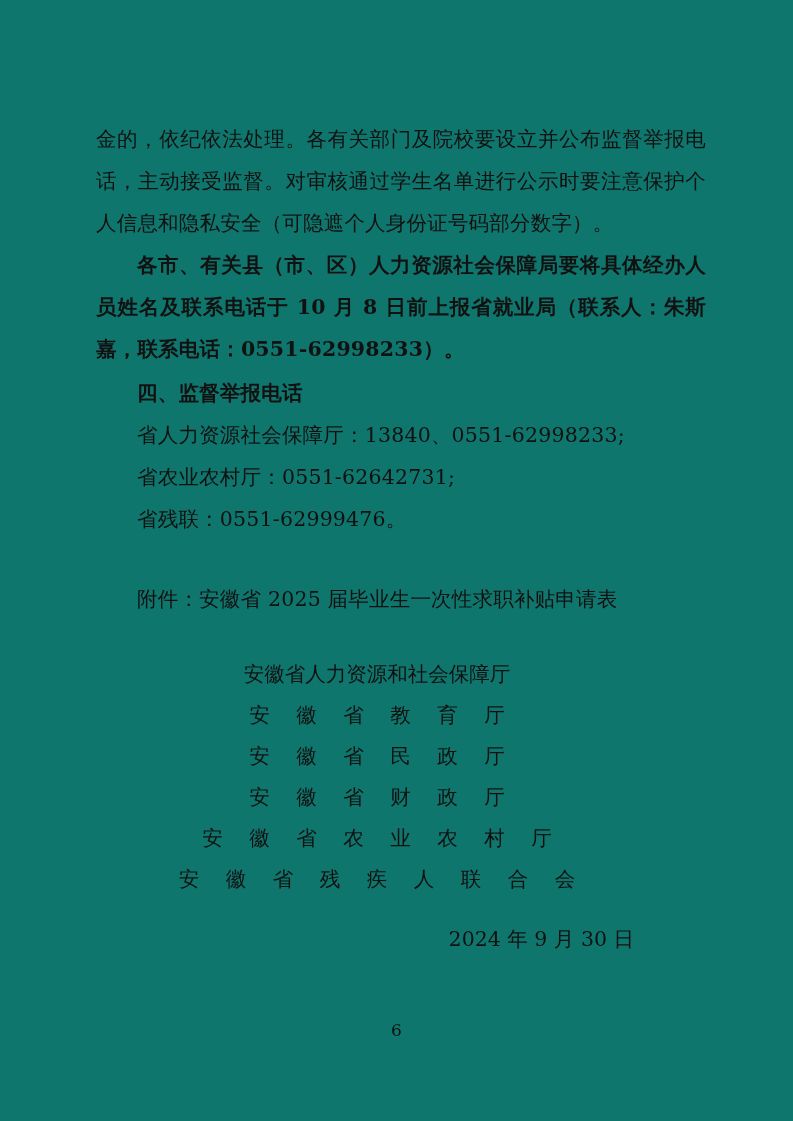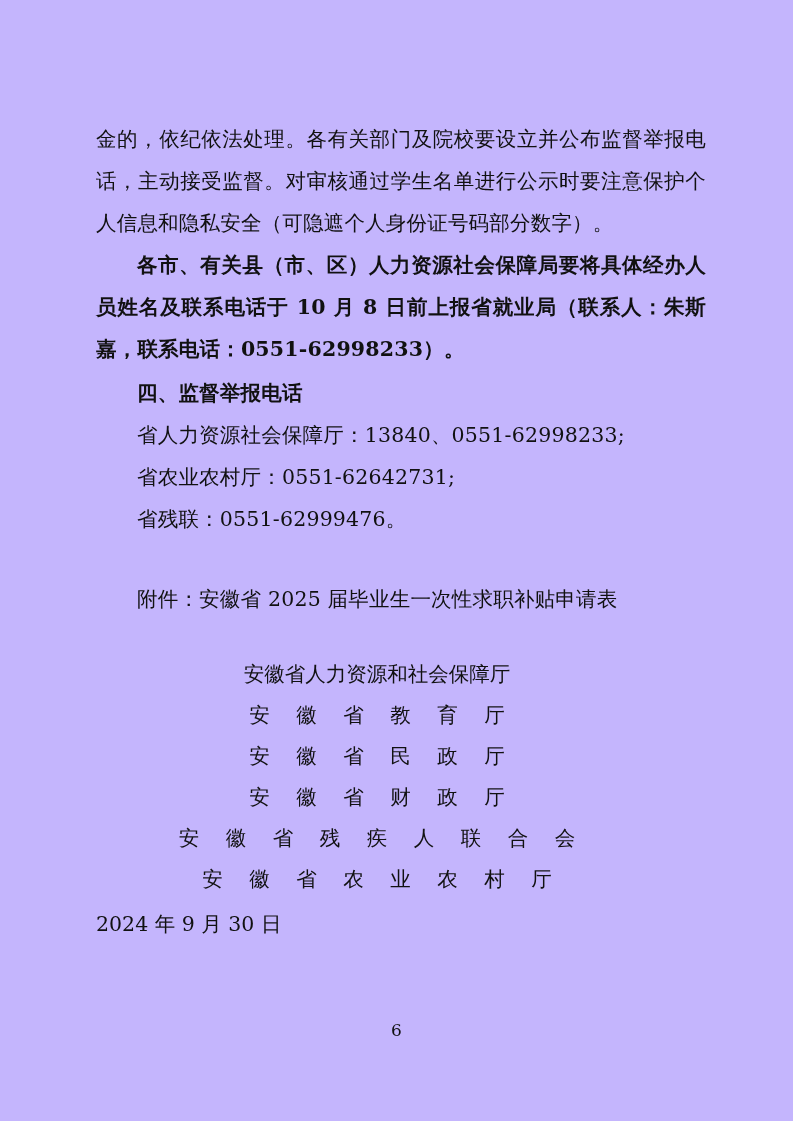--- a/index.html
+++ b/index.html
@@ -14,21 +14,21 @@
     color: #111111;
     position: relative;
     overflow: hidden;
   }
   .page {
     position: absolute;
     left: 0;
     top: 0;
     width: 793px;
     height: 1121px;
-    background: #c4b5fd;
+    background: #0f766e;
   }
   .content {
     position: absolute;
     left: 96px;
     top: 118px;
     width: 610px;
   }
   p {
     margin: 0;
     font-size: 20.5px;
@@ -66,22 +66,23 @@
     line-height: 41px;
     white-space: pre;
   }
   .sign-spread {
     letter-spacing: 10px;
     padding-left: 10px;
   }
   .dateline {
     font-size: 20.5px;
     line-height: 41px;
+    text-align: right;
     padding-right: 72px;
-    margin-top: 4px;
+    margin-top: 19px;
   }
   .pagenum {
     position: absolute;
     left: 0;
     top: 1020px;
     width: 793px;
     text-align: center;
     font-size: 17px;
     font-family: "DejaVu Serif", "Liberation Serif", serif;
   }
@@ -102,22 +103,22 @@
     <p class="listline">省农业农村厅：0551-62642731;</p>
     <p class="listline">省残联：0551-62999476。</p>
 
     <p class="attach">附件：安徽省 2025 届毕业生一次性求职补贴申请表</p>
 
     <div class="signblock">
       <div class="signline">安徽省人力资源和社会保障厅</div>
       <div class="signline sign-spread">安 徽 省 教 育 厅</div>
       <div class="signline sign-spread">安 徽 省 民 政 厅</div>
       <div class="signline sign-spread">安 徽 省 财 政 厅</div>
+      <div class="signline sign-spread">安 徽 省 农 业 农 村 厅</div>
       <div class="signline sign-spread">安 徽 省 残 疾 人 联 合 会</div>
-      <div class="signline sign-spread">安 徽 省 农 业 农 村 厅</div>
     </div>
 
     <div class="dateline">2024 年 9 月 30 日</div>
 
   </div>
 
   <div class="pagenum">6</div>
 </div>
 
 </body></html>

